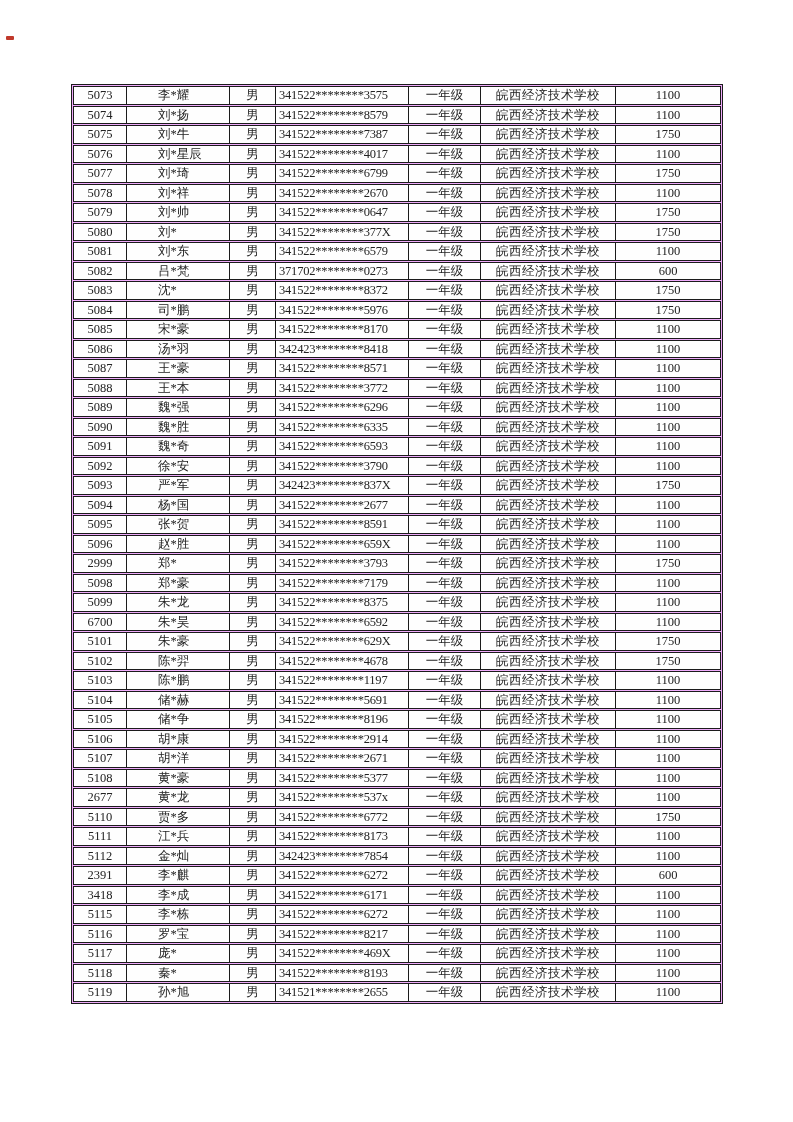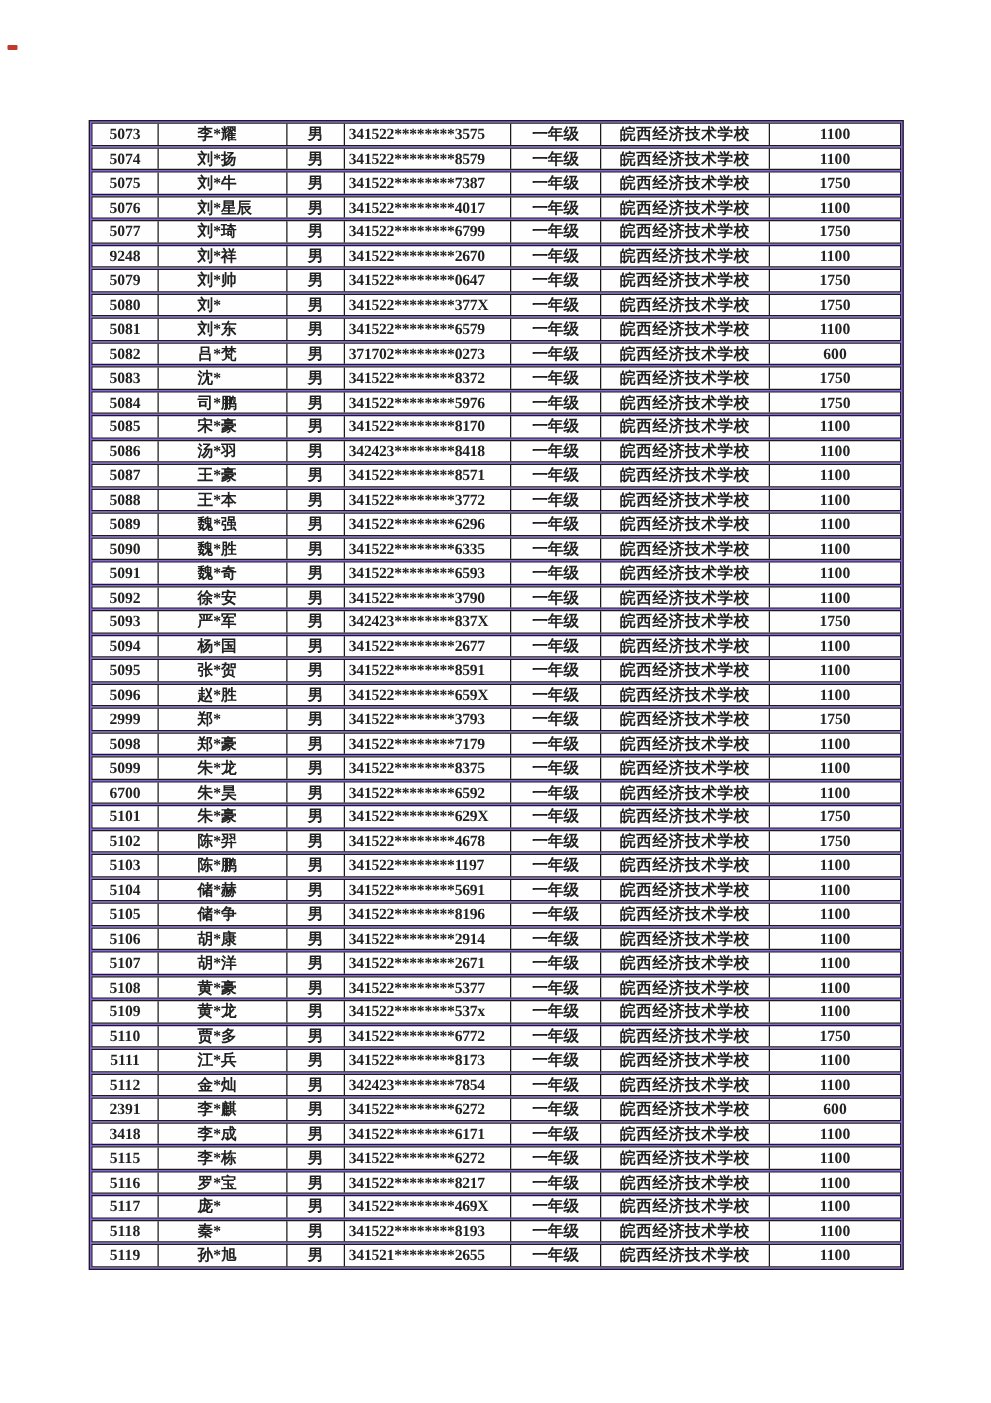--- a/index.html
+++ b/index.html
@@ -22,29 +22,28 @@
     left: 6px;
     top: 36px;
     width: 8px;
     height: 4px;
     border-radius: 1px;
     background: #c0392b;
   }
   .tbl {
     position: absolute;
     left: 71px;
-    top: 96px;
+    top: 84px;
     border: 1px solid #1b1b1b;
     padding: 1px;
-    background: #8b5cf6;
+    background: #f0abfc;
     display: flex;
     flex-direction: column;
     gap: 1px;
     box-sizing: content-box;
-    font-weight: bold;
   }
   .row {
     display: flex;
     border: 1px solid #1b1b1b;
     height: 16.5px;
     background: #fefefe;
   }
   .cell {
     box-sizing: border-box;
     border-right: 1px solid #1b1b1b;
@@ -113,21 +112,21 @@
         <div class="row">
     <div class="cell c-serial">5077</div>
     <div class="cell c-name">刘*琦</div>
     <div class="cell c-gender">男</div>
     <div class="cell c-idnum">341522********6799</div>
     <div class="cell c-grade">一年级</div>
     <div class="cell c-school">皖西经济技术学校</div>
     <div class="cell c-amount">1750</div>
   </div>
         <div class="row">
-    <div class="cell c-serial">9248</div>
+    <div class="cell c-serial">5078</div>
     <div class="cell c-name">刘*祥</div>
     <div class="cell c-gender">男</div>
     <div class="cell c-idnum">341522********2670</div>
     <div class="cell c-grade">一年级</div>
     <div class="cell c-school">皖西经济技术学校</div>
     <div class="cell c-amount">1100</div>
   </div>
         <div class="row">
     <div class="cell c-serial">5079</div>
     <div class="cell c-name">刘*帅</div>
@@ -392,21 +391,21 @@
         <div class="row">
     <div class="cell c-serial">5108</div>
     <div class="cell c-name">黄*豪</div>
     <div class="cell c-gender">男</div>
     <div class="cell c-idnum">341522********5377</div>
     <div class="cell c-grade">一年级</div>
     <div class="cell c-school">皖西经济技术学校</div>
     <div class="cell c-amount">1100</div>
   </div>
         <div class="row">
-    <div class="cell c-serial">5109</div>
+    <div class="cell c-serial">2677</div>
     <div class="cell c-name">黄*龙</div>
     <div class="cell c-gender">男</div>
     <div class="cell c-idnum">341522********537x</div>
     <div class="cell c-grade">一年级</div>
     <div class="cell c-school">皖西经济技术学校</div>
     <div class="cell c-amount">1100</div>
   </div>
         <div class="row">
     <div class="cell c-serial">5110</div>
     <div class="cell c-name">贾*多</div>

